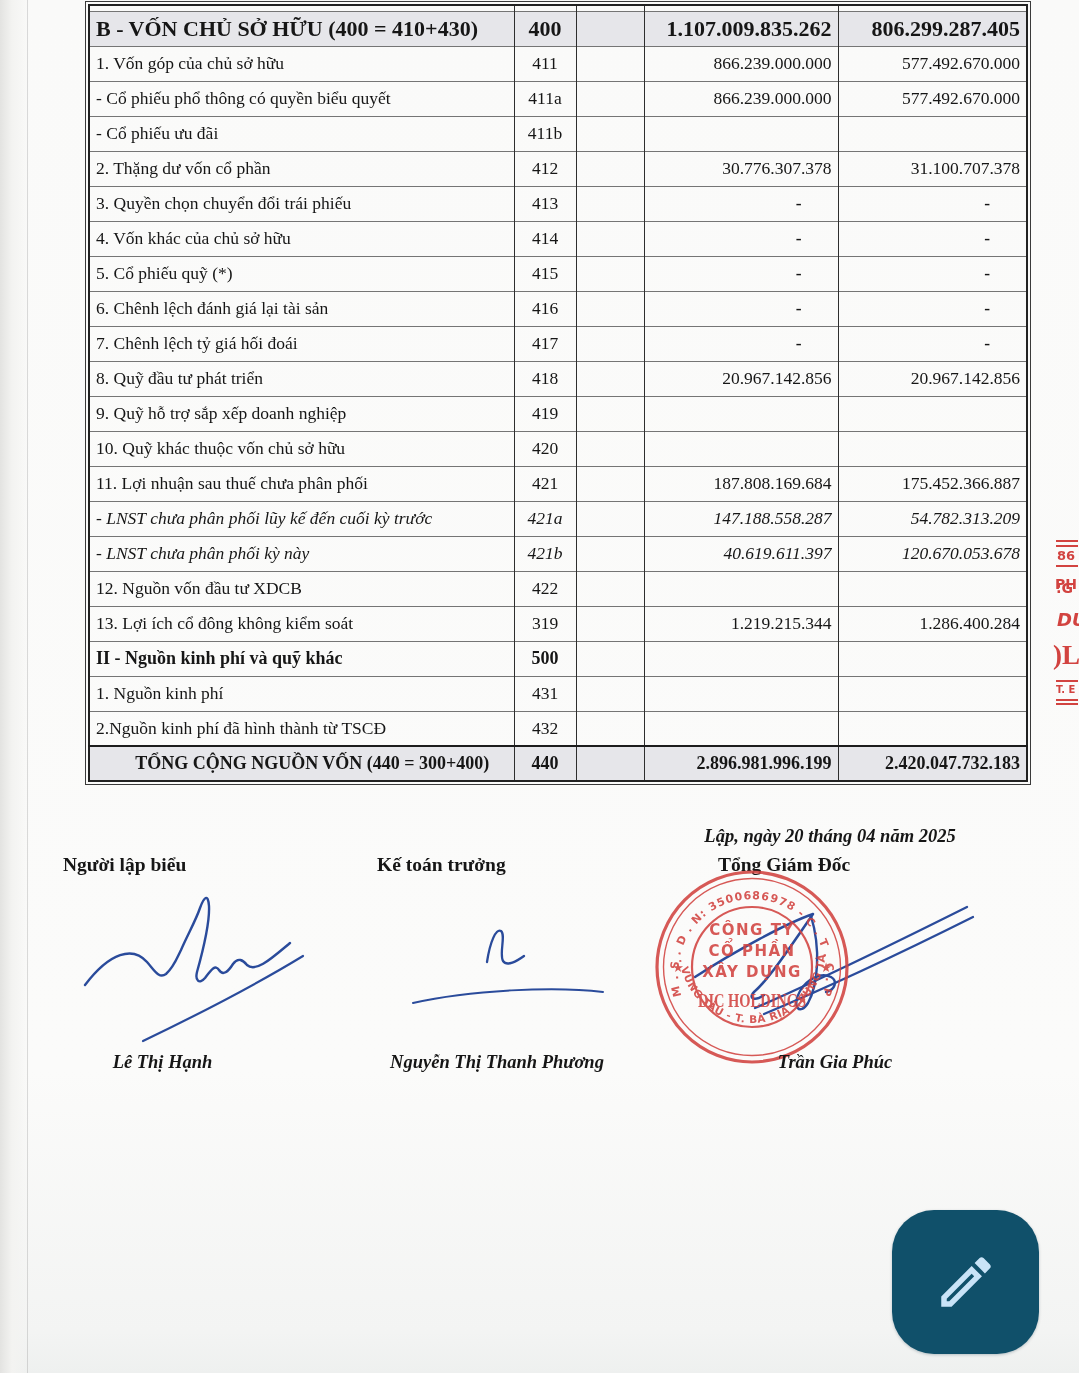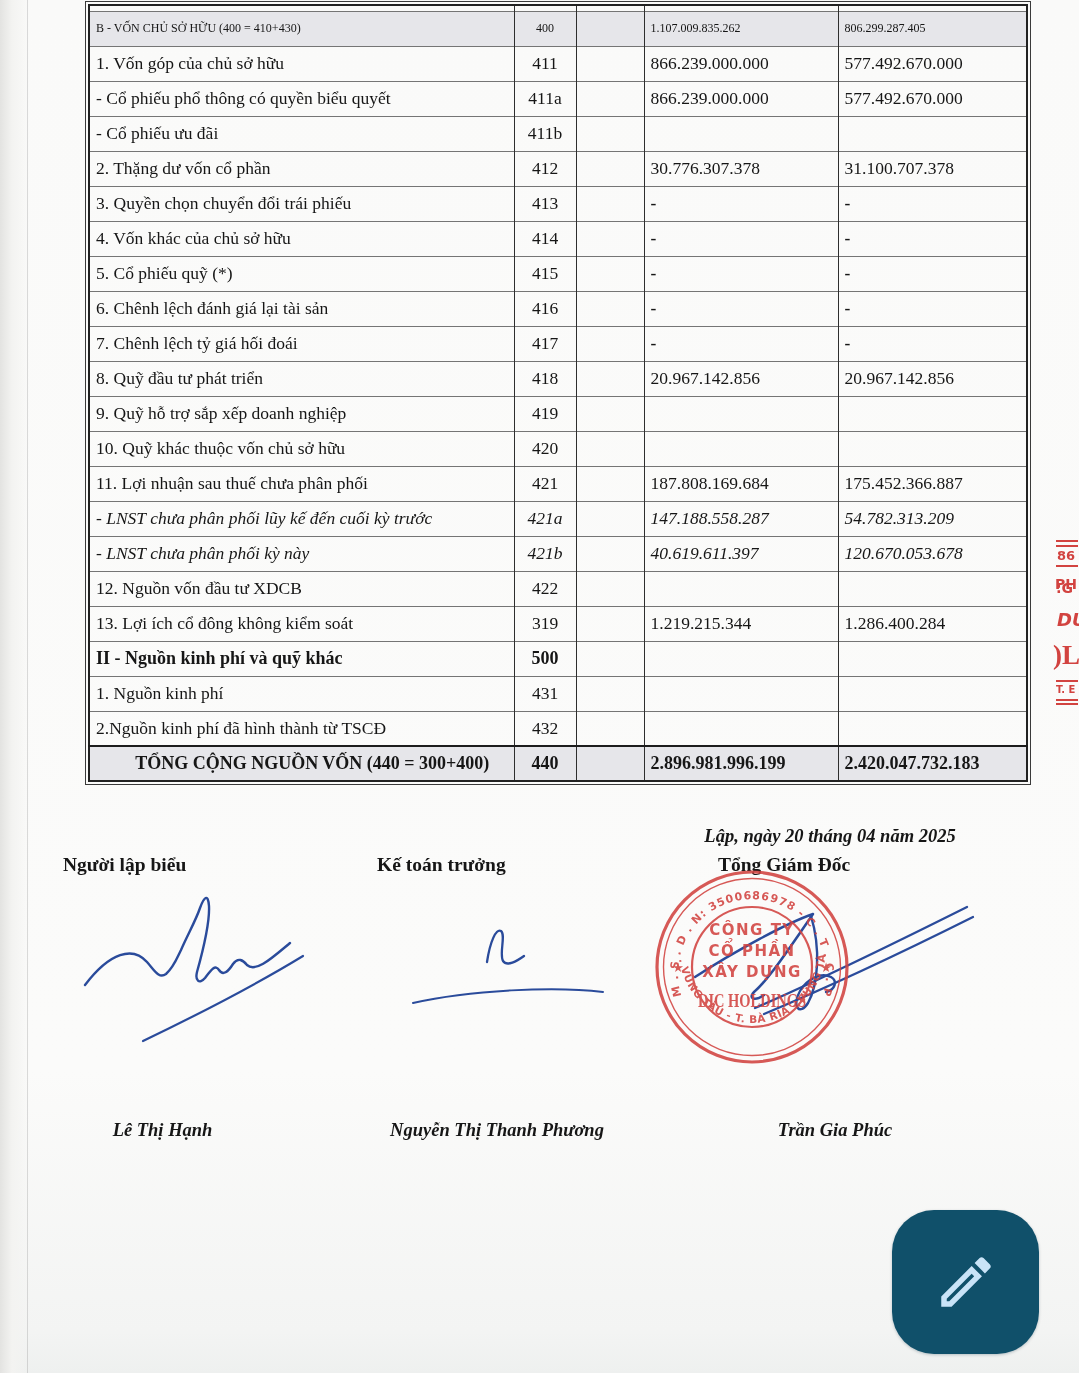--- a/index.html
+++ b/index.html
@@ -43,41 +43,41 @@
     height:35px;
     padding:0 6px;
     font-size:17.5px;
     line-height:1.05;
     white-space:nowrap;
     color:var(--ink);
   }
   table.fin td:first-child{border-left:none;}
   table.fin tr.spacer-row td{height:6px;border-top:none;}
   td.code,td.note{text-align:center;font-size:17px;}
-  td.num{font-size:17px;padding-right:9px;}
+  td.num{text-align:right;font-size:17px;padding-right:9px;}
   td.num.dash{padding-right:36px;font-weight:700;}
   tr.section td{font-weight:700;font-size:18px;}
-  tr.section-shaded td{font-weight:400;font-size:12px;background:var(--shade);}
+  tr.section-shaded td{font-weight:700;font-size:22px;background:var(--shade);}
   tr.italic td{font-style:italic;}
   tr.total td{
     font-weight:700;font-size:18px;background:var(--shade);
     border-top:2.4px solid #1c1c1c;
   }
   tr.total td.label{text-align:center;padding-left:27px;}
 
   
   .date-line{
     position:absolute;left:645px;top:826px;width:370px;
     text-align:center;font-size:18.5px;font-weight:700;font-style:italic;
   }
   .role{position:absolute;top:854px;font-size:19.5px;font-weight:700;text-align:left;}
   .role-1{left:63px;width:210px;}
   .role-2{left:377px;width:230px;}
   .role-3{left:718px;width:240px;}
-  .signer-name{position:absolute;top:1120px;font-size:18.5px;font-weight:700;font-style:italic;text-align:center;}
+  .signer-name{position:absolute;top:1052px;font-size:18.5px;font-weight:700;font-style:italic;text-align:center;}
   .name-1{left:55px;width:215px;}
   .name-2{left:347px;width:300px;}
   .name-3{left:705px;width:260px;}
 
   
   .stamp{position:absolute;left:650px;top:865px;width:204px;height:204px;opacity:.88;}
   .stamp text{fill:var(--stamp-red);}
   .stamp .ring{stroke:var(--stamp-red);fill:none;}
   .stamp .arc-text{font-family:"DejaVu Sans",sans-serif;font-weight:700;font-size:11px;letter-spacing:1px;}
   .stamp .c-sans{font-family:"DejaVu Sans",sans-serif;font-weight:700;font-size:15px;letter-spacing:1.5px;text-anchor:middle;}

